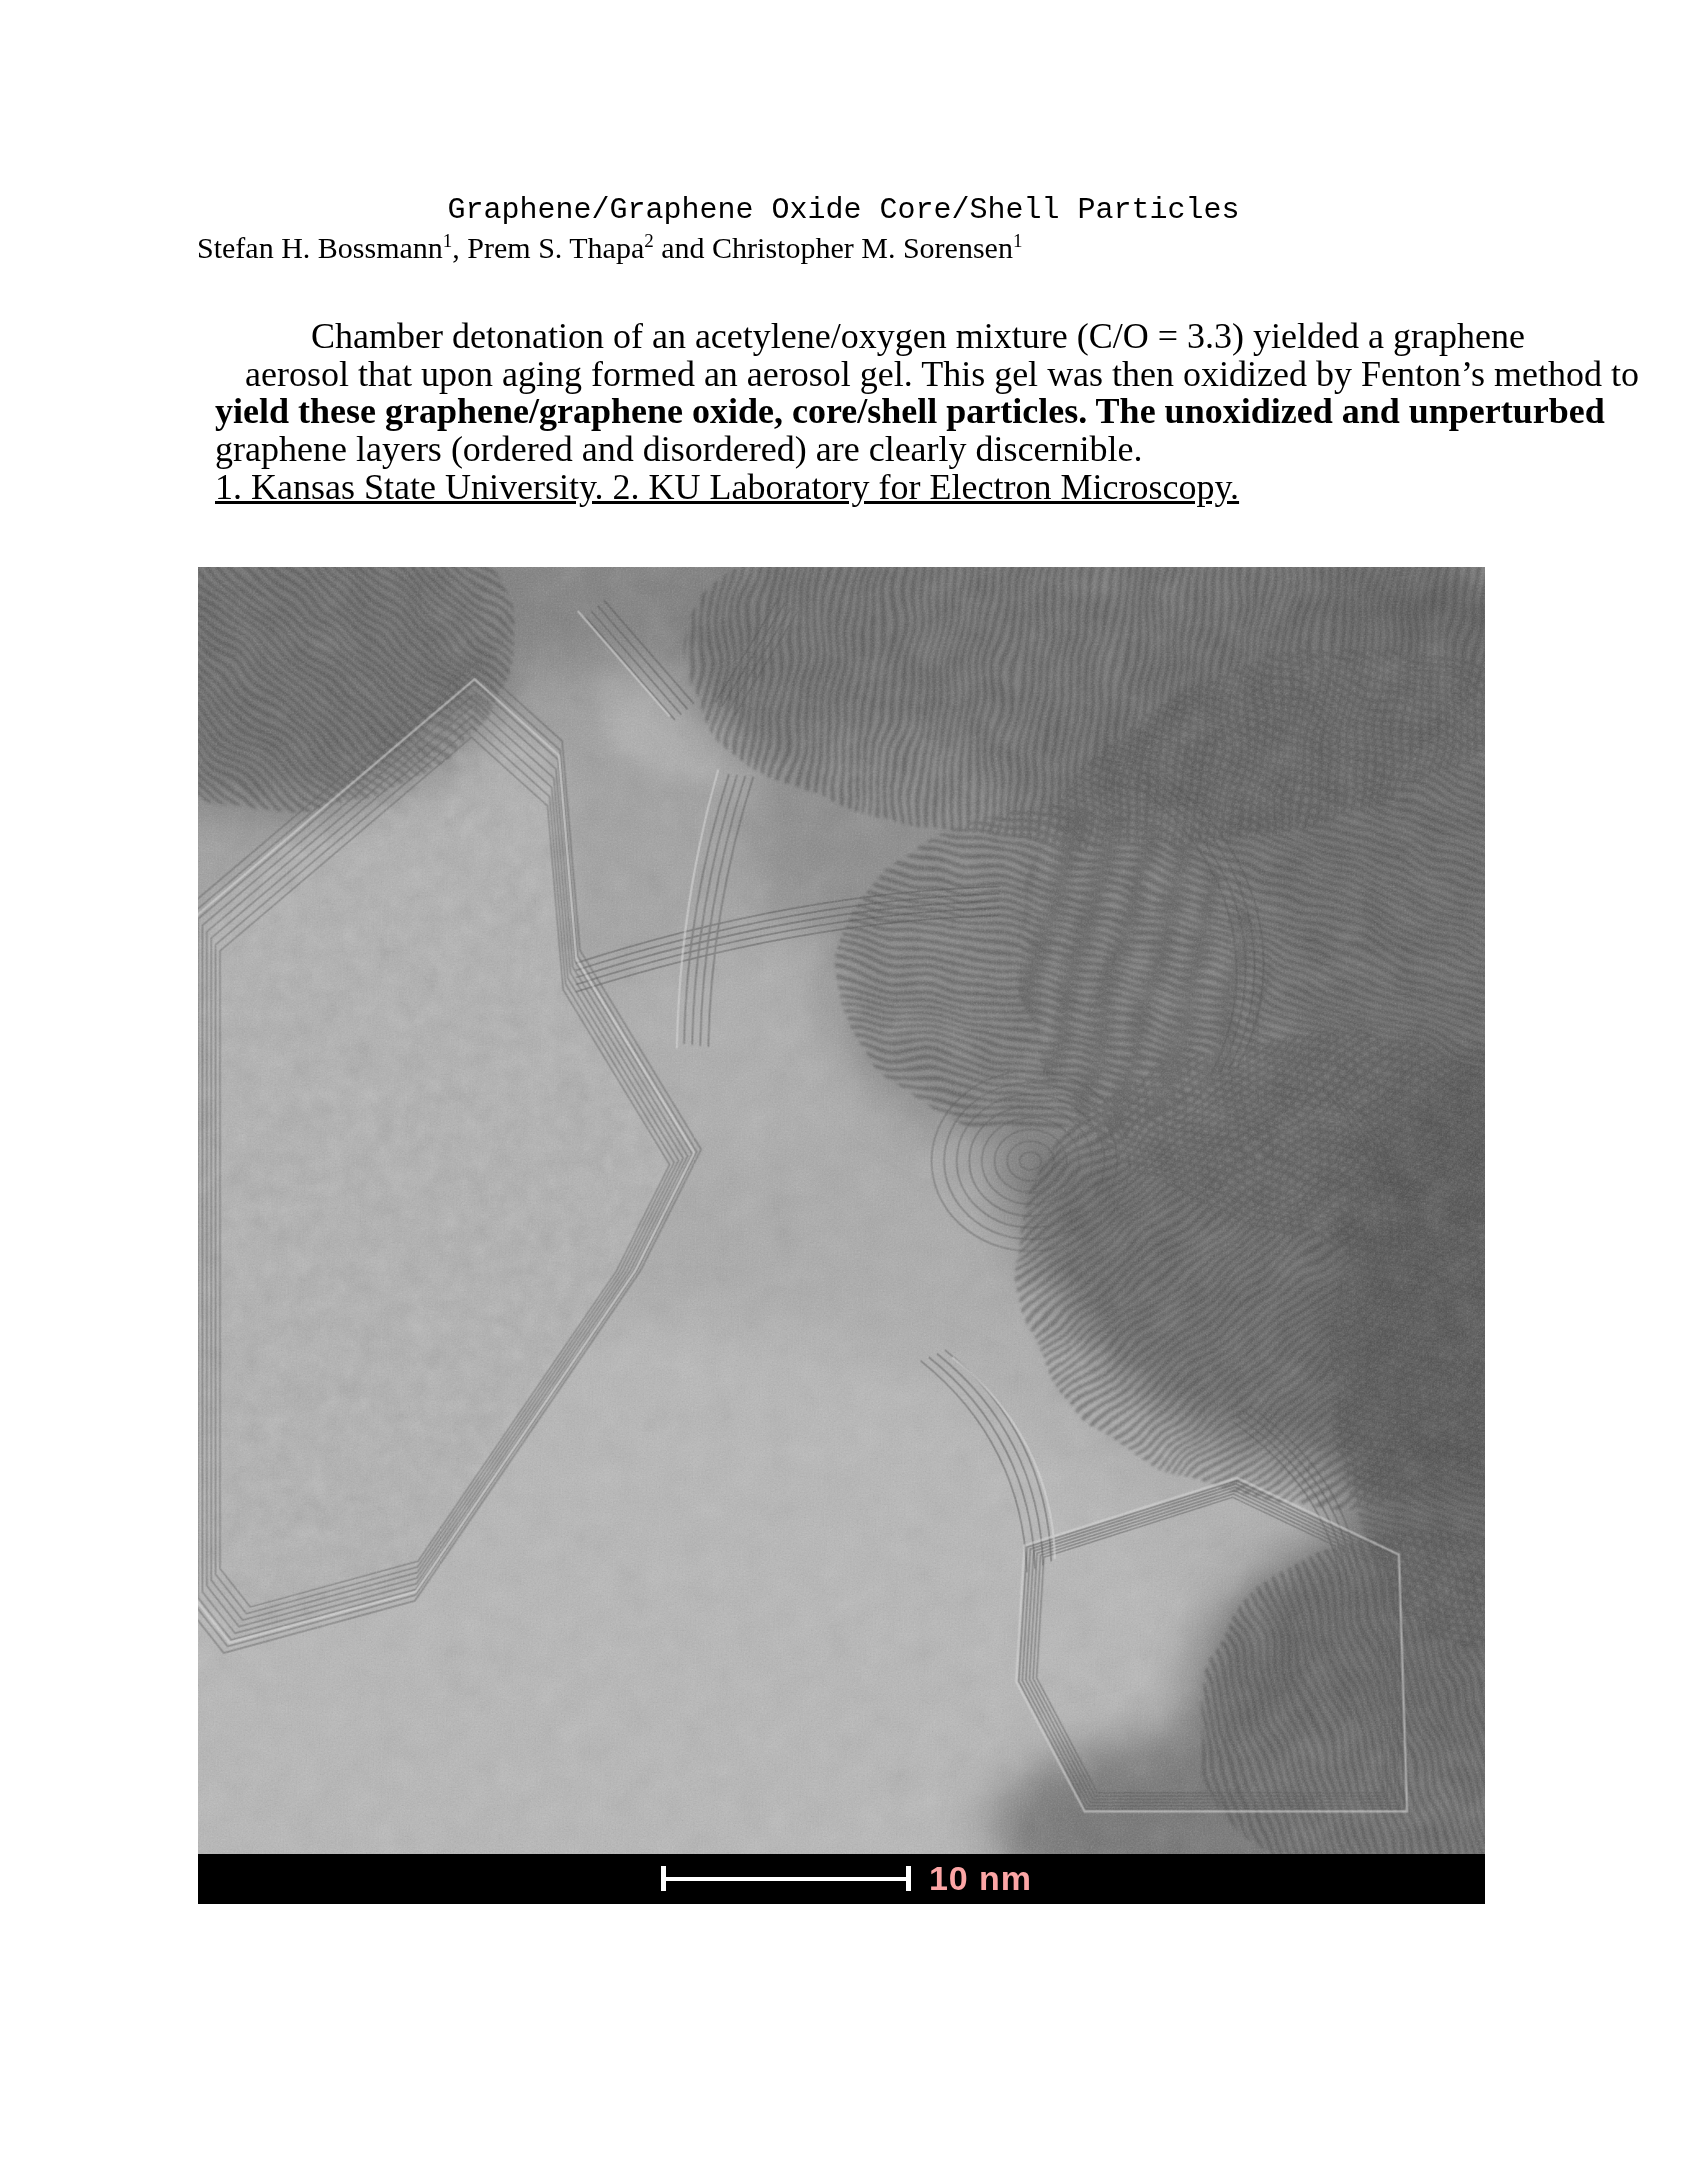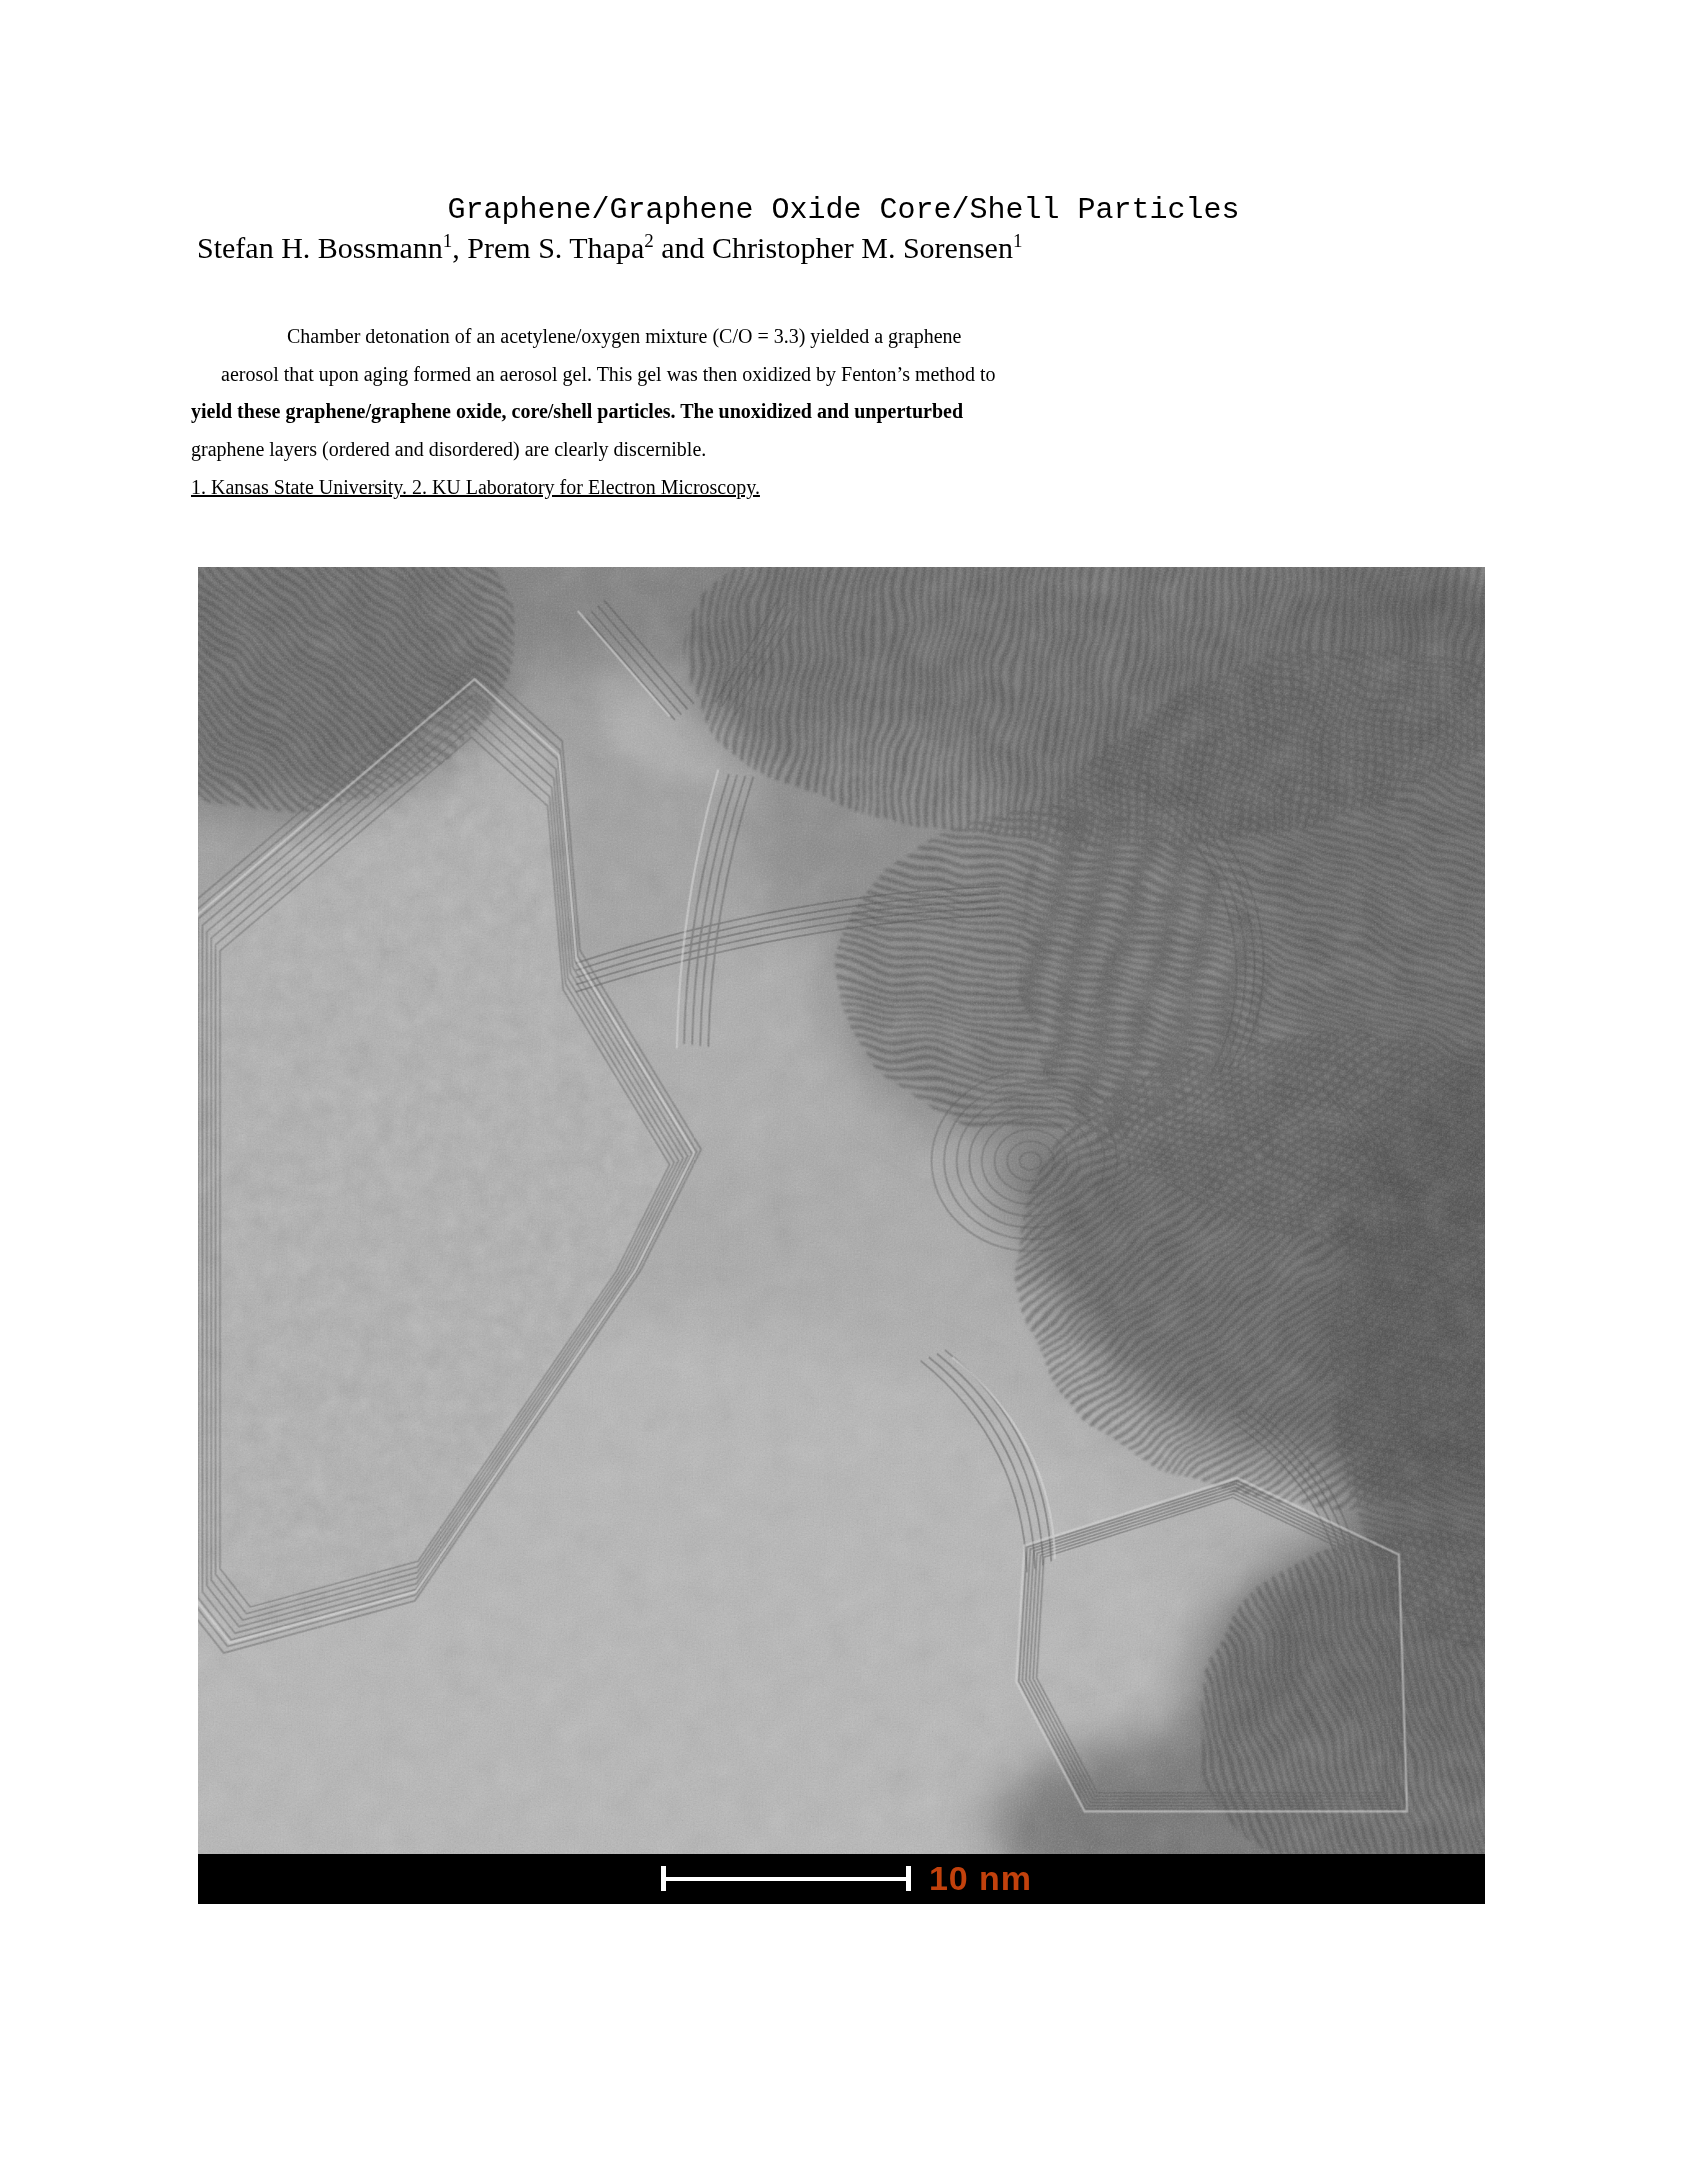--- a/index.html
+++ b/index.html
@@ -14,42 +14,42 @@
   .title{
     position:absolute; top:191px; left:197px; width:1293px;
     text-align:center; font-size:30px; line-height:38px; white-space:nowrap;font-family:Liberation Mono, monospace;
   }
   .authors{
     position:absolute; top:229px; left:197px; width:1293px;
     text-align:left; font-size:30px; line-height:38px; white-space:nowrap;
   }
   .authors sup{ font-size:19px; line-height:0; }
   .abs-line{
-    position:absolute; left:191px;
-    font-size:20px; line-height:38px; white-space:nowrap;
+    position:absolute; left:215px;
+    font-size:36px; line-height:38px; white-space:nowrap;
   }
   .abs-line.indent{ padding-left:96px; }
   .l0{ top:317px; } .l1{ top:355px;margin-left:30px; } .l2{ top:392px;font-weight:bold; } .l3{ top:430px; } .l4{ top:468px;text-decoration:underline; }
 
   figure.tem{
     position:absolute; left:198px; top:567px; margin:0;
     width:1287px; height:1337px;
   }
   .micro{ display:block; width:1287px; height:1287px; background:#a8a8a8; }
   .strip{
     position:relative; width:1287px; height:50px; background:#000000;
   }
   .sbar-line{ position:absolute; left:465px; top:22.5px; width:246px; height:4.5px; background:#ffffff; }
   .sbar-cap{ position:absolute; top:11.7px; width:5.4px; height:25px; background:#ffffff; }
   .sbar-cap.left{ left:463px; }
   .sbar-cap.right{ left:708px; }
   .sbar-label{
     position:absolute; left:731px; top:4.5px;
     font-family:"Liberation Sans", sans-serif; font-weight:bold;
-    font-size:34px; color:#c2410c; letter-spacing:0.9px; white-space:nowrap;
+    font-size:34px; color:#fca5a5; letter-spacing:0.9px; white-space:nowrap;
   }
 </style>
 </head>
 <body>
 
 <div>
 
   <div class="title">Graphene/Graphene Oxide Core/Shell Particles</div>
 
   <div class="authors"><span>Stefan H. Bossmann</span><sup>1</sup><span>, Prem S. Thapa</span><sup>2</sup><span> and Christopher M. Sorensen</span><sup>1</sup></div>

